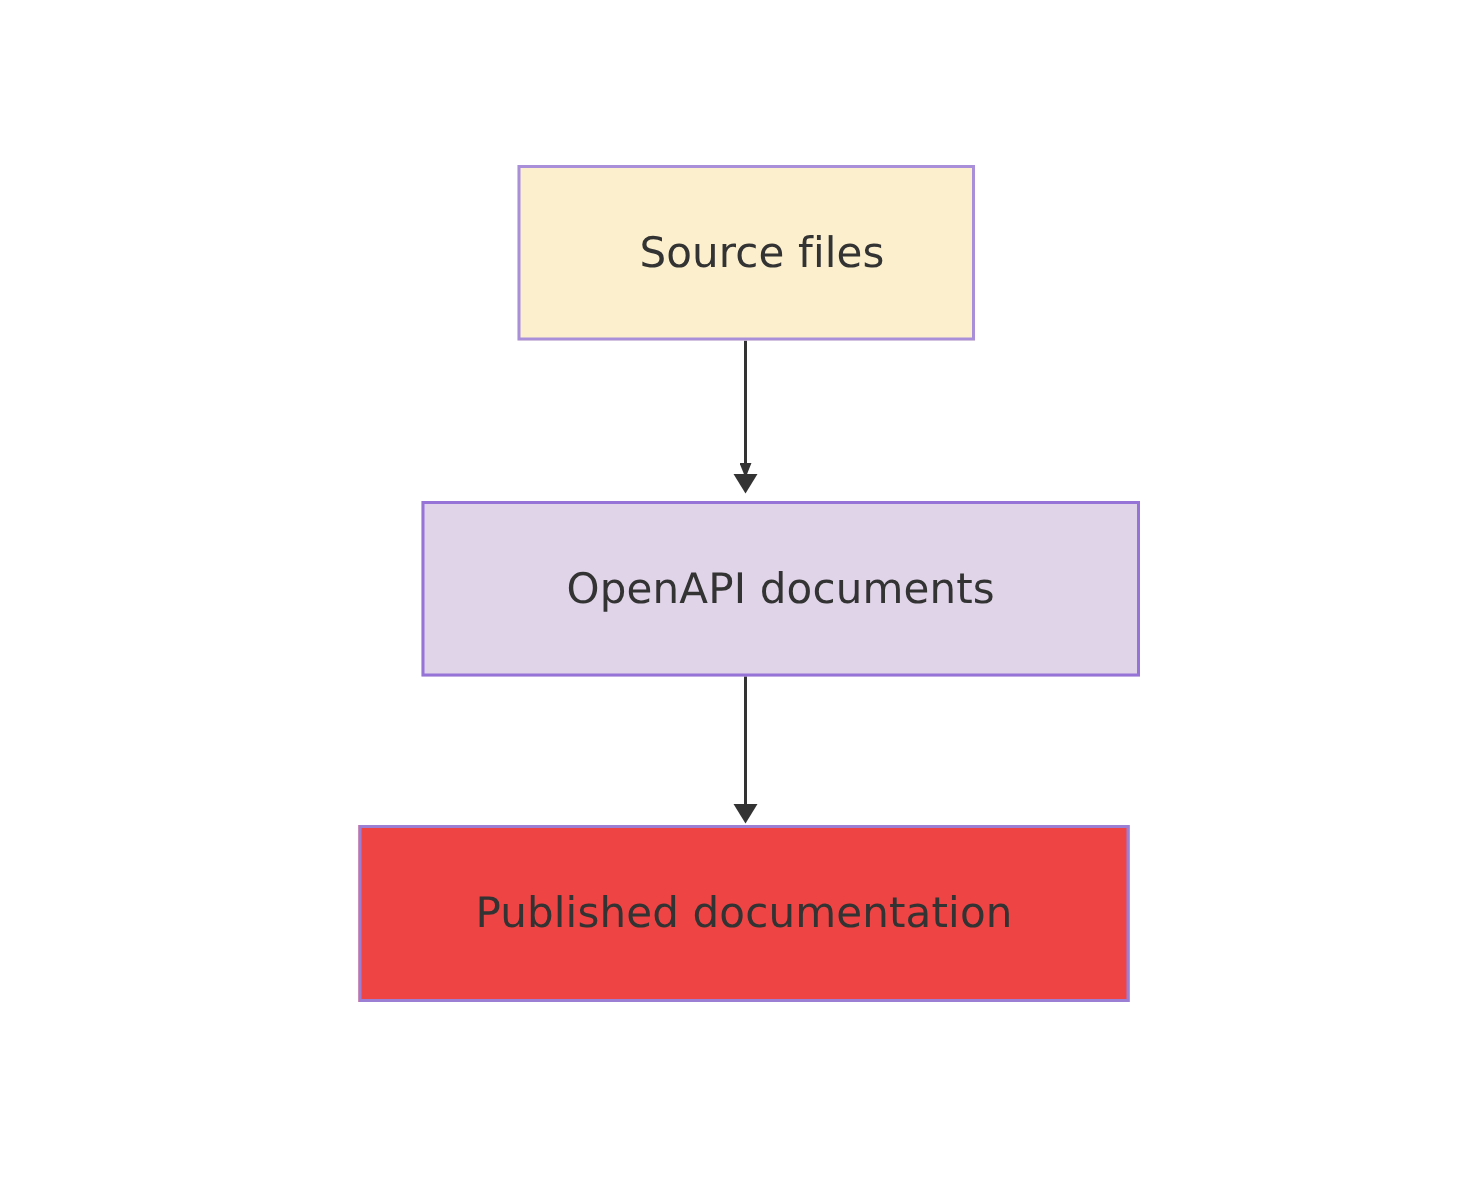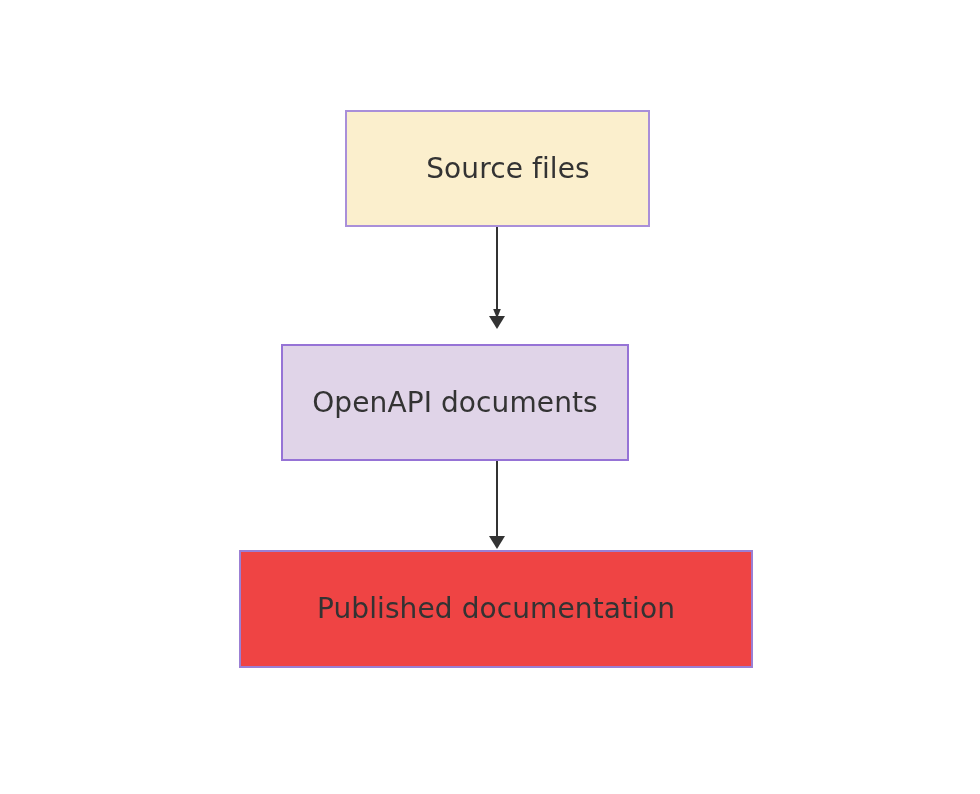--- a/index.html
+++ b/index.html
@@ -49,22 +49,22 @@
     top: 110px;
     width: 305px;
     height: 117px;
     background: #fbefcd;
     border-color: #a98fd9;
   }
 
   
   #node-openapi-documents {
     left: 281px;
-    top: 344px;
-    width: 348px;
+    top: 334px;
+    width: 479px;
     height: 117px;
     background: #e0d4e8;
     border-color: #9673d6;
   }
 
   
   #node-published-documentation {
     left: 239px;
     top: 550px;
     width: 514px;

